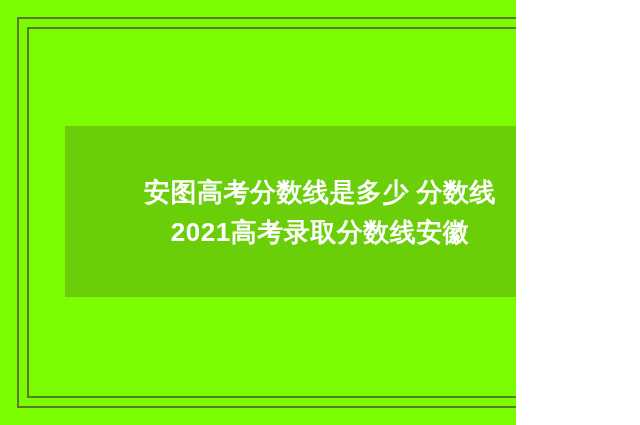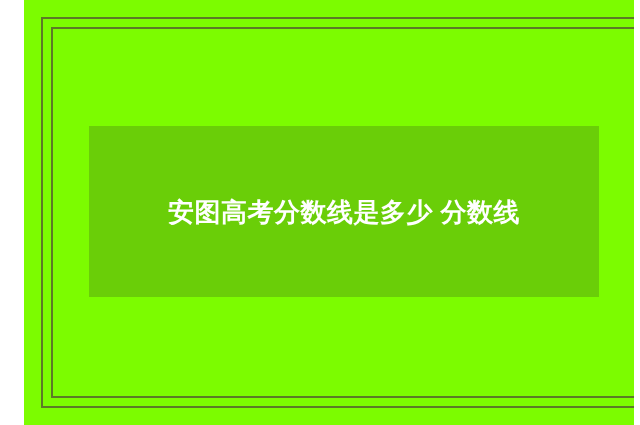--- a/index.html
+++ b/index.html
@@ -8,25 +8,24 @@
   }
   body {
     width: 640px;
     height: 425px;
     overflow: hidden;
     font-family: "Liberation Sans", "DejaVu Sans", sans-serif;
   }
 
   #banner {
     position: relative;
-    width: 610px;
+    width: 516px;
     height: 425px;
     background: #7cfc00;
     overflow: hidden;
-    margin-left: 24px;
   }
 
   
   #outer-frame {
     position: absolute;
     left: 17px;
     top: 17px;
     width: 606px;
     height: 391px;
     border: 2px solid #5c7a27;
@@ -71,15 +70,16 @@
 </head>
 <body>
 
 <div id="banner">
 
   <div id="outer-frame"></div>
   <div id="inner-frame"></div>
 
   <div id="text-panel">
     <div class="headline-line">安图高考分数线是多少 分数线</div>
+    <div class="headline-line">2021高考录取分数线安徽</div>
   </div>
 
 </div>
 
 </body></html>

